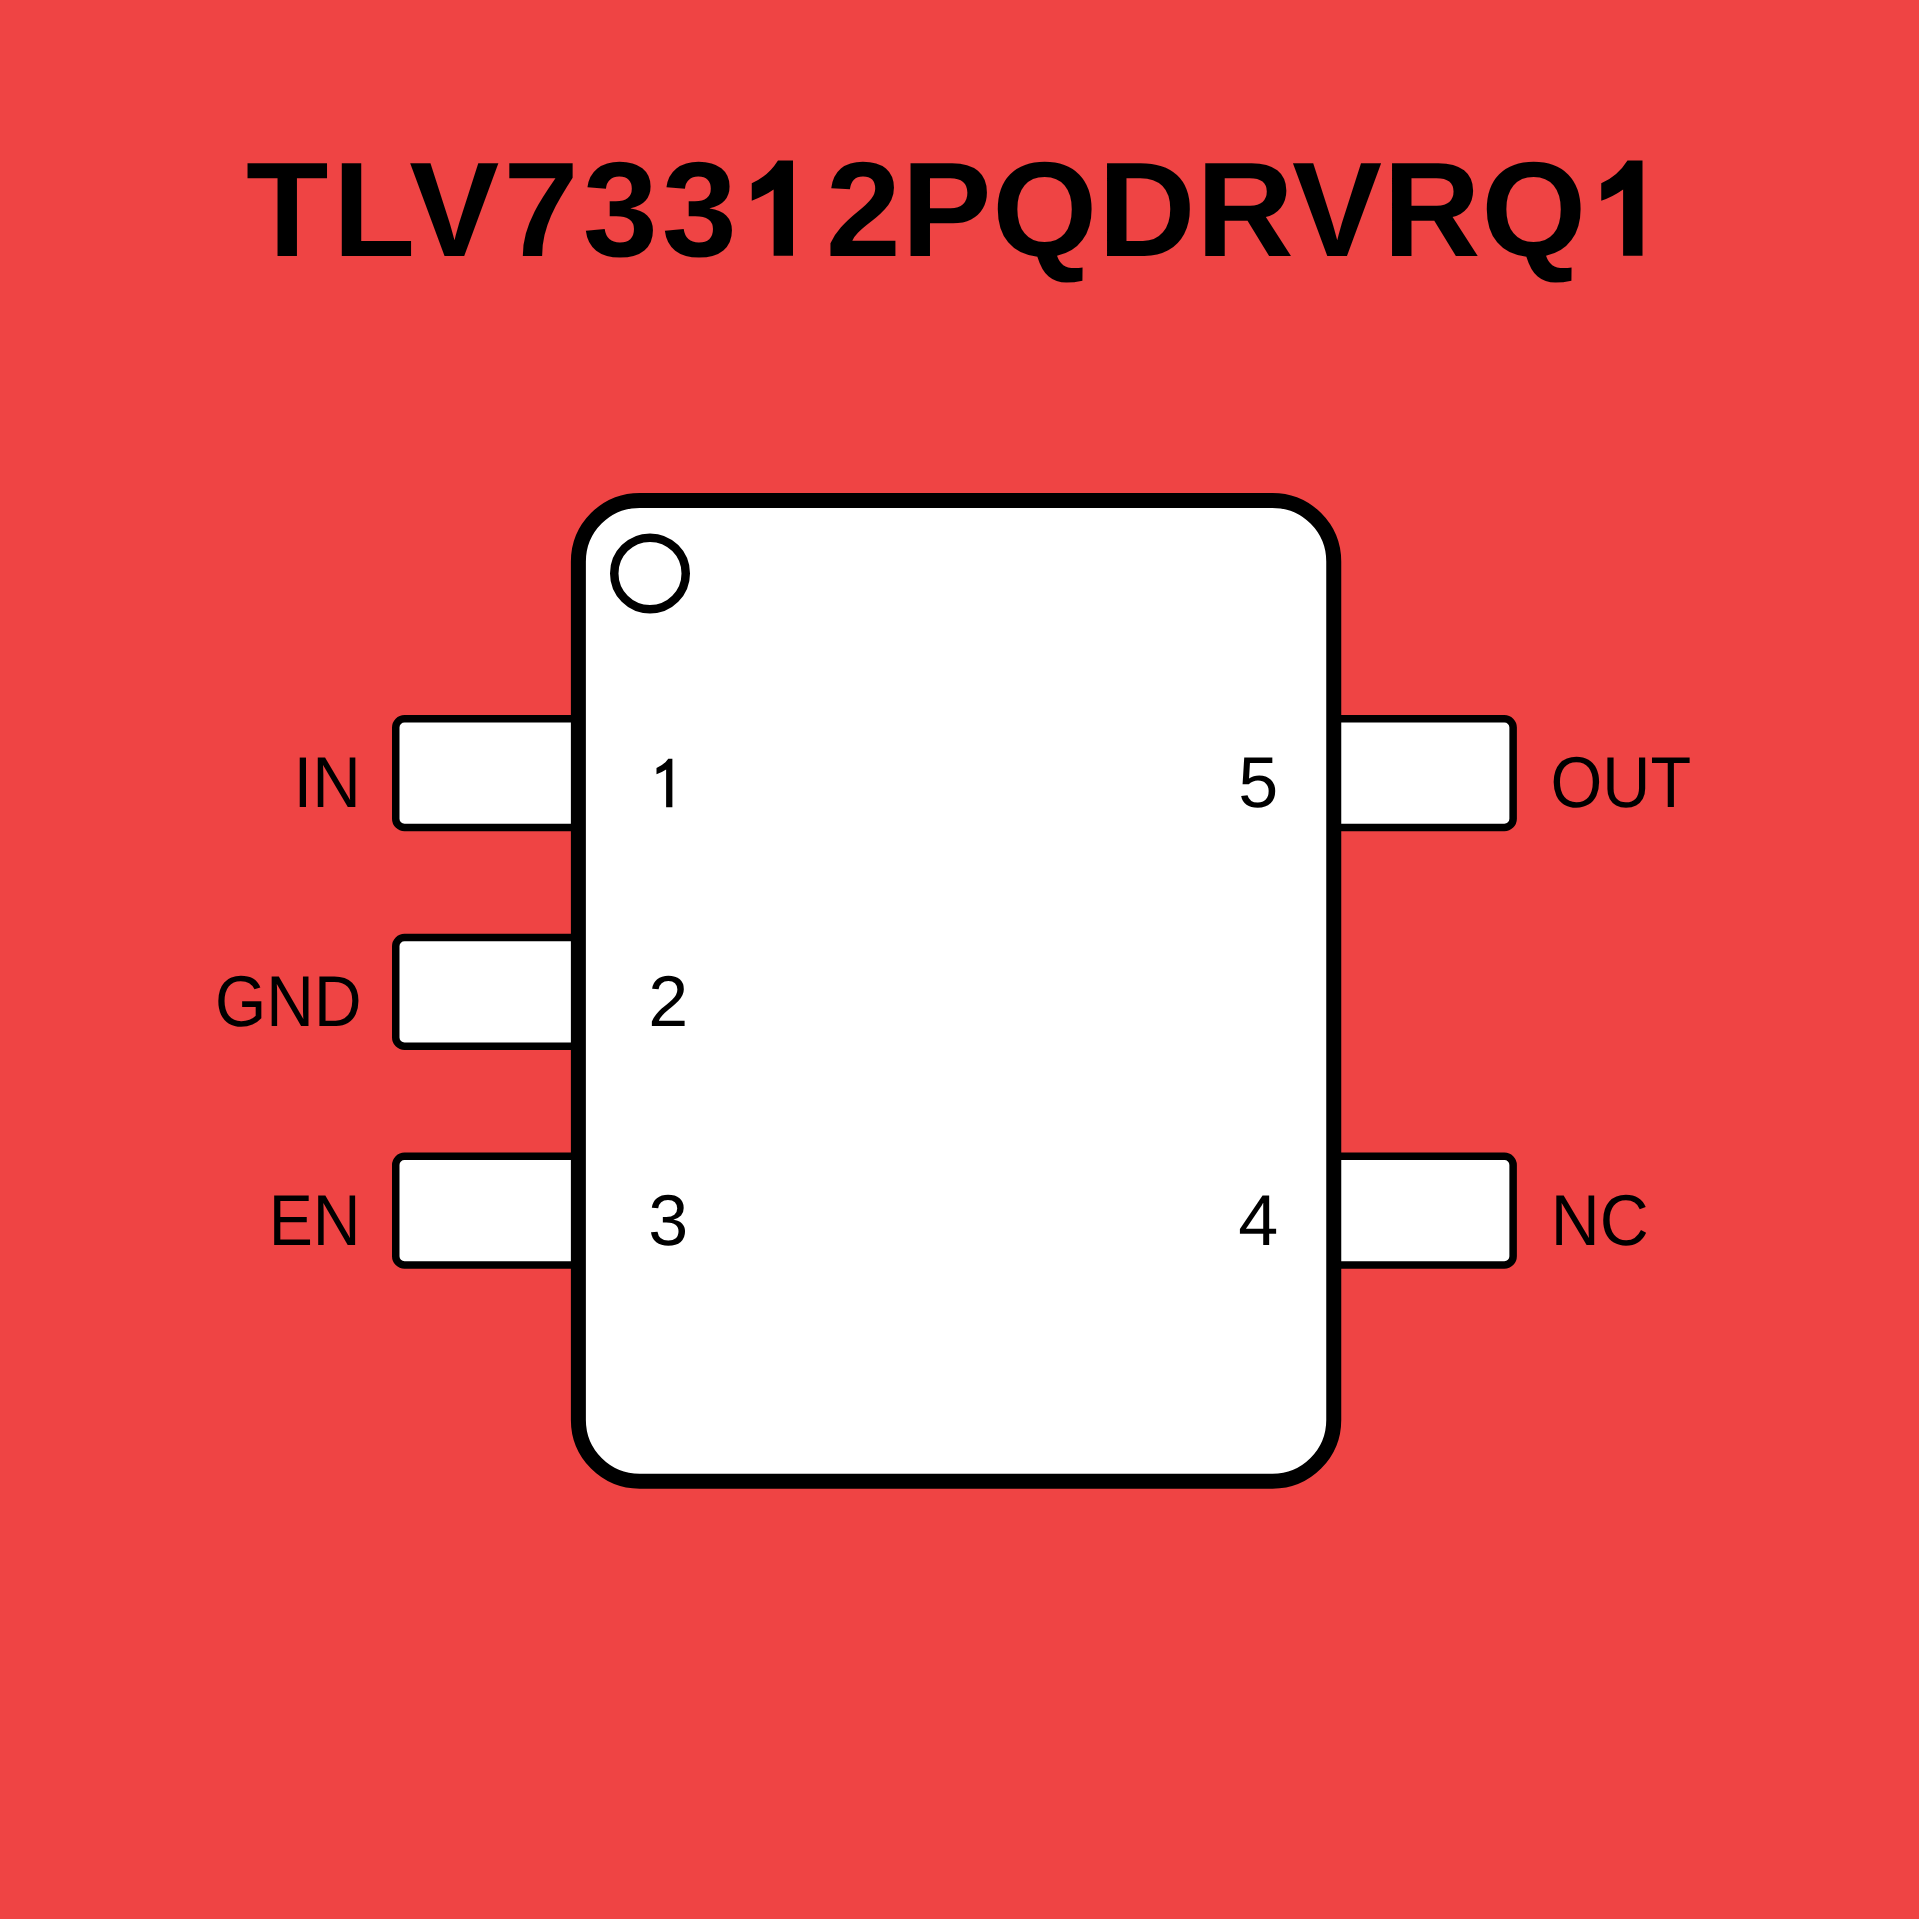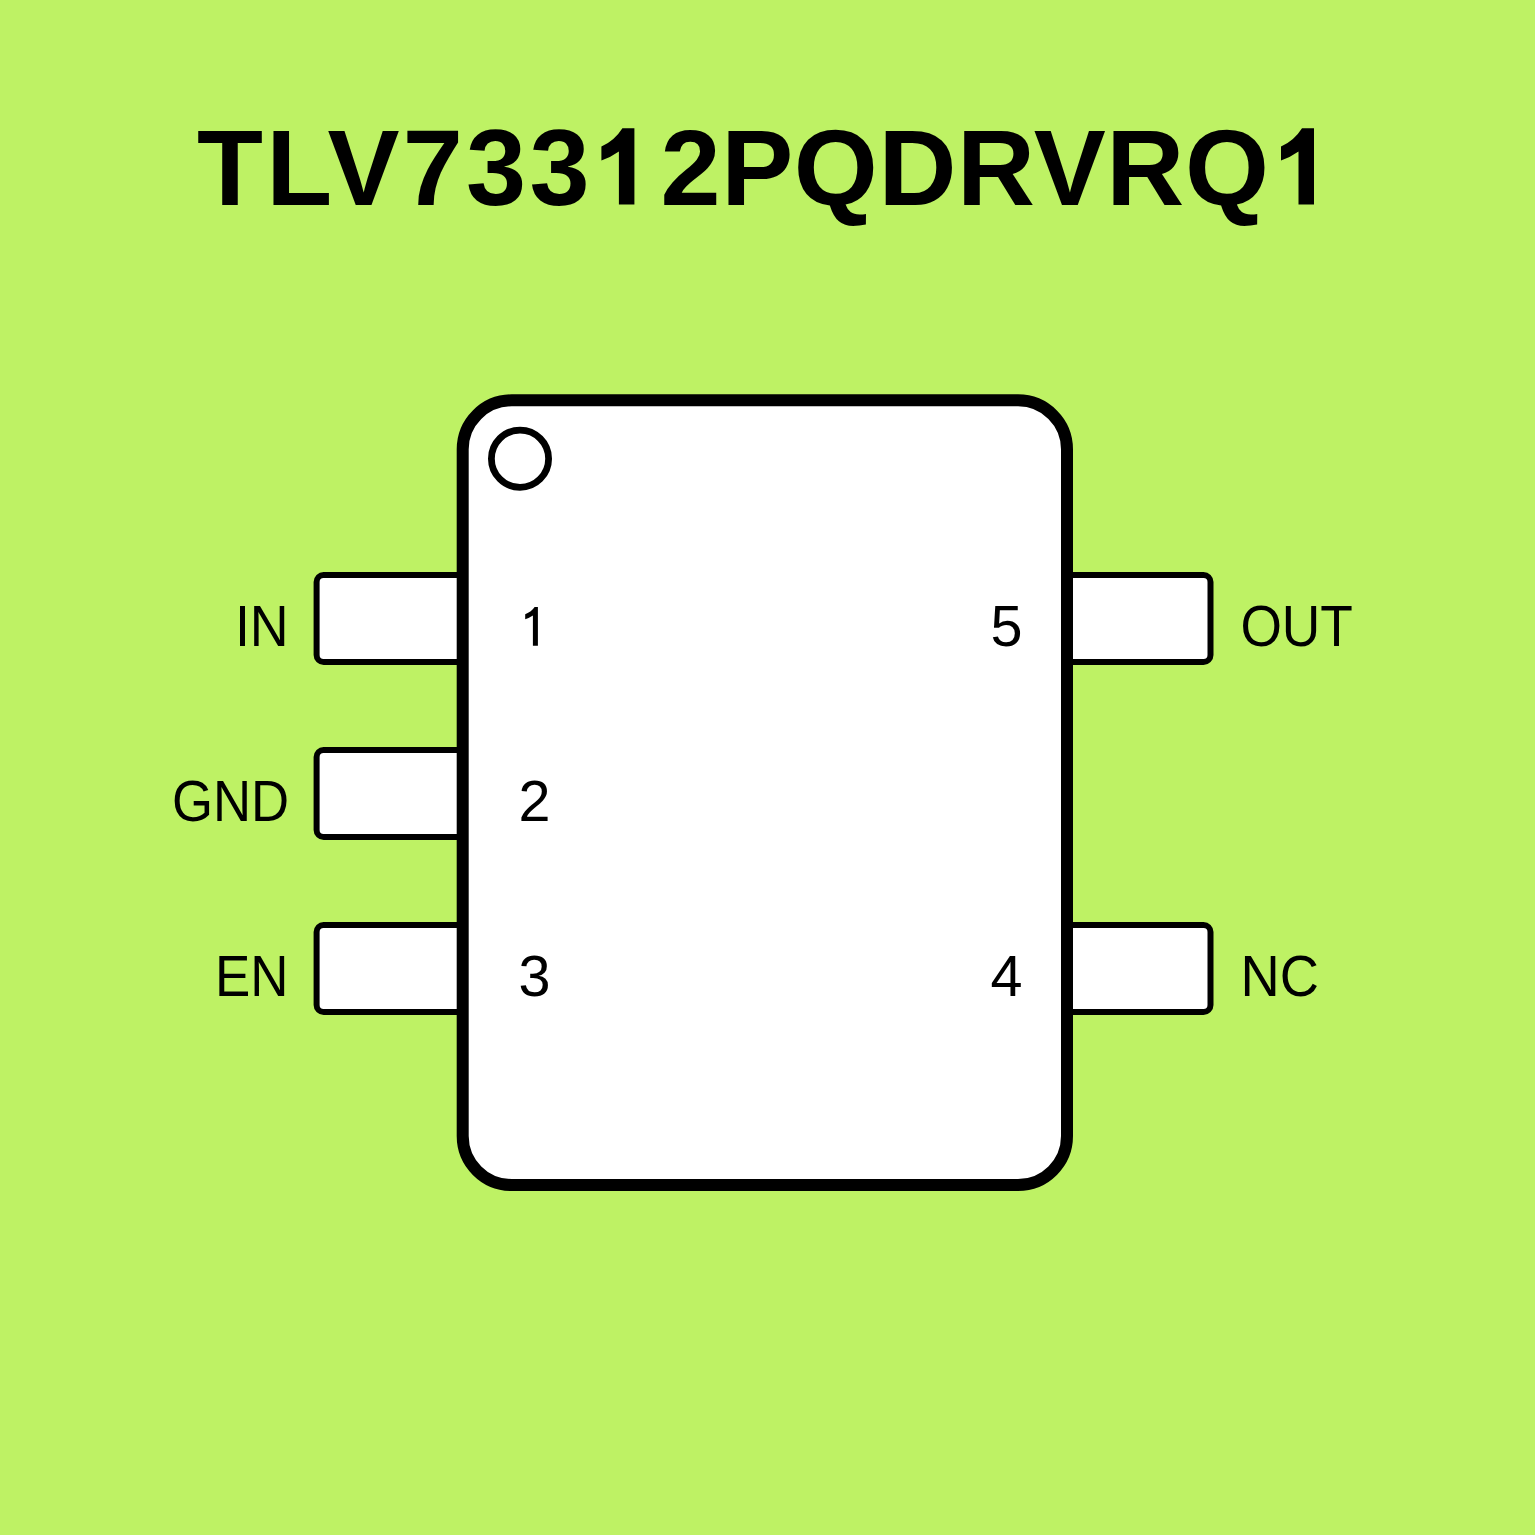--- a/index.html
+++ b/index.html
@@ -1,16 +1,16 @@
 <!DOCTYPE html>
 <html><head>
 <meta charset="utf-8">
 <style>
   html,body{margin:0;padding:0;background:#ffffff;}
-  #page{width:1535px;height:1535px;position:relative;background:#bef264;overflow:hidden;}
+  #page{width:1535px;height:1535px;position:relative;background:#ef4444;overflow:hidden;}
   svg{position:absolute;left:0;top:0;}
   text{font-family:"Liberation Sans", sans-serif;fill:#000000;}
   .title{font-weight:bold;font-size:108px;letter-spacing:1.76px;}
   .lbl{font-size:57.5px;}
 </style>
 </head>
 <body>
 <div id="page">
 <svg width="1535" height="1535" viewBox="0 0 1535 1535">
 

